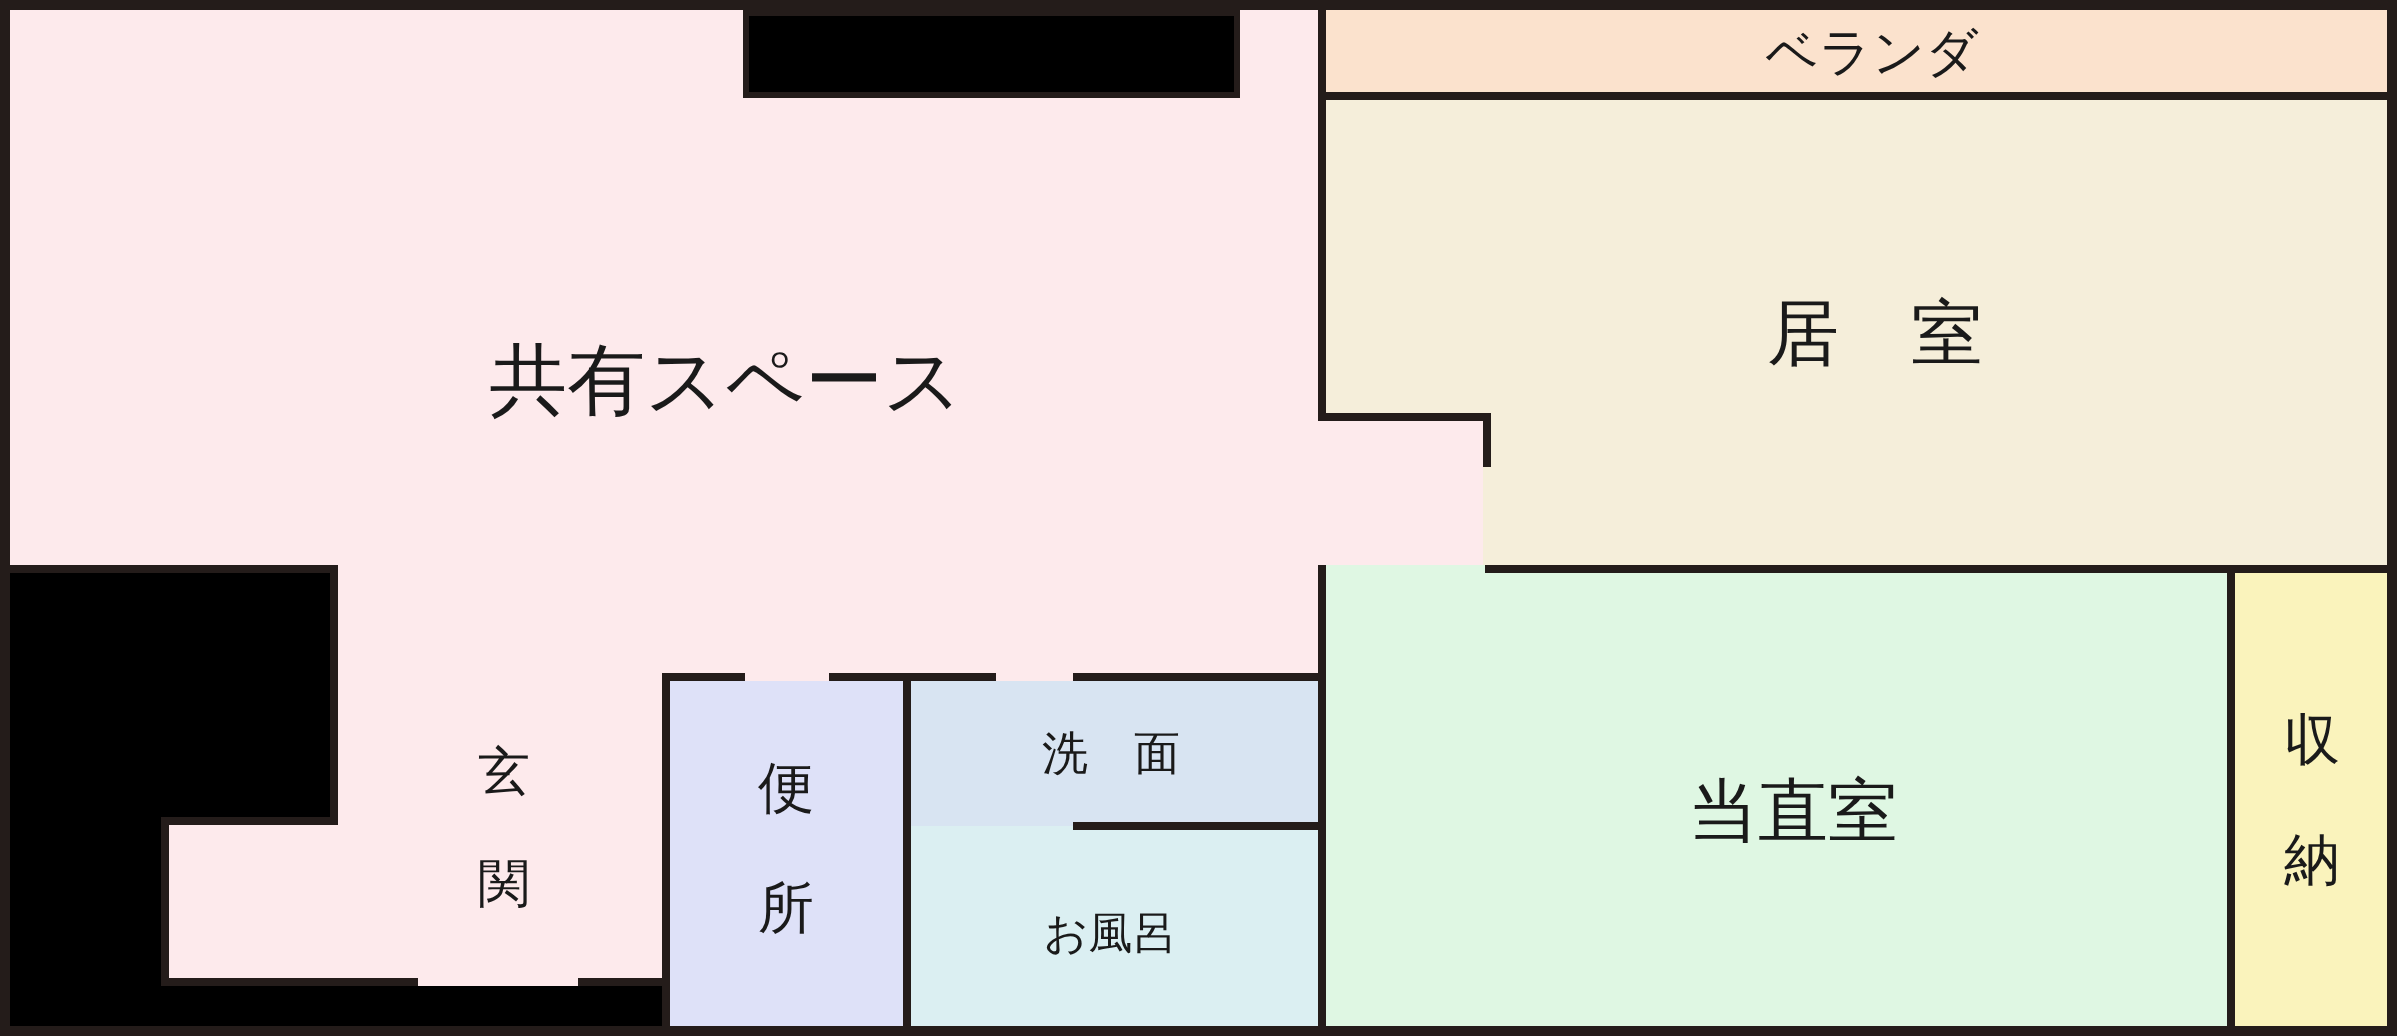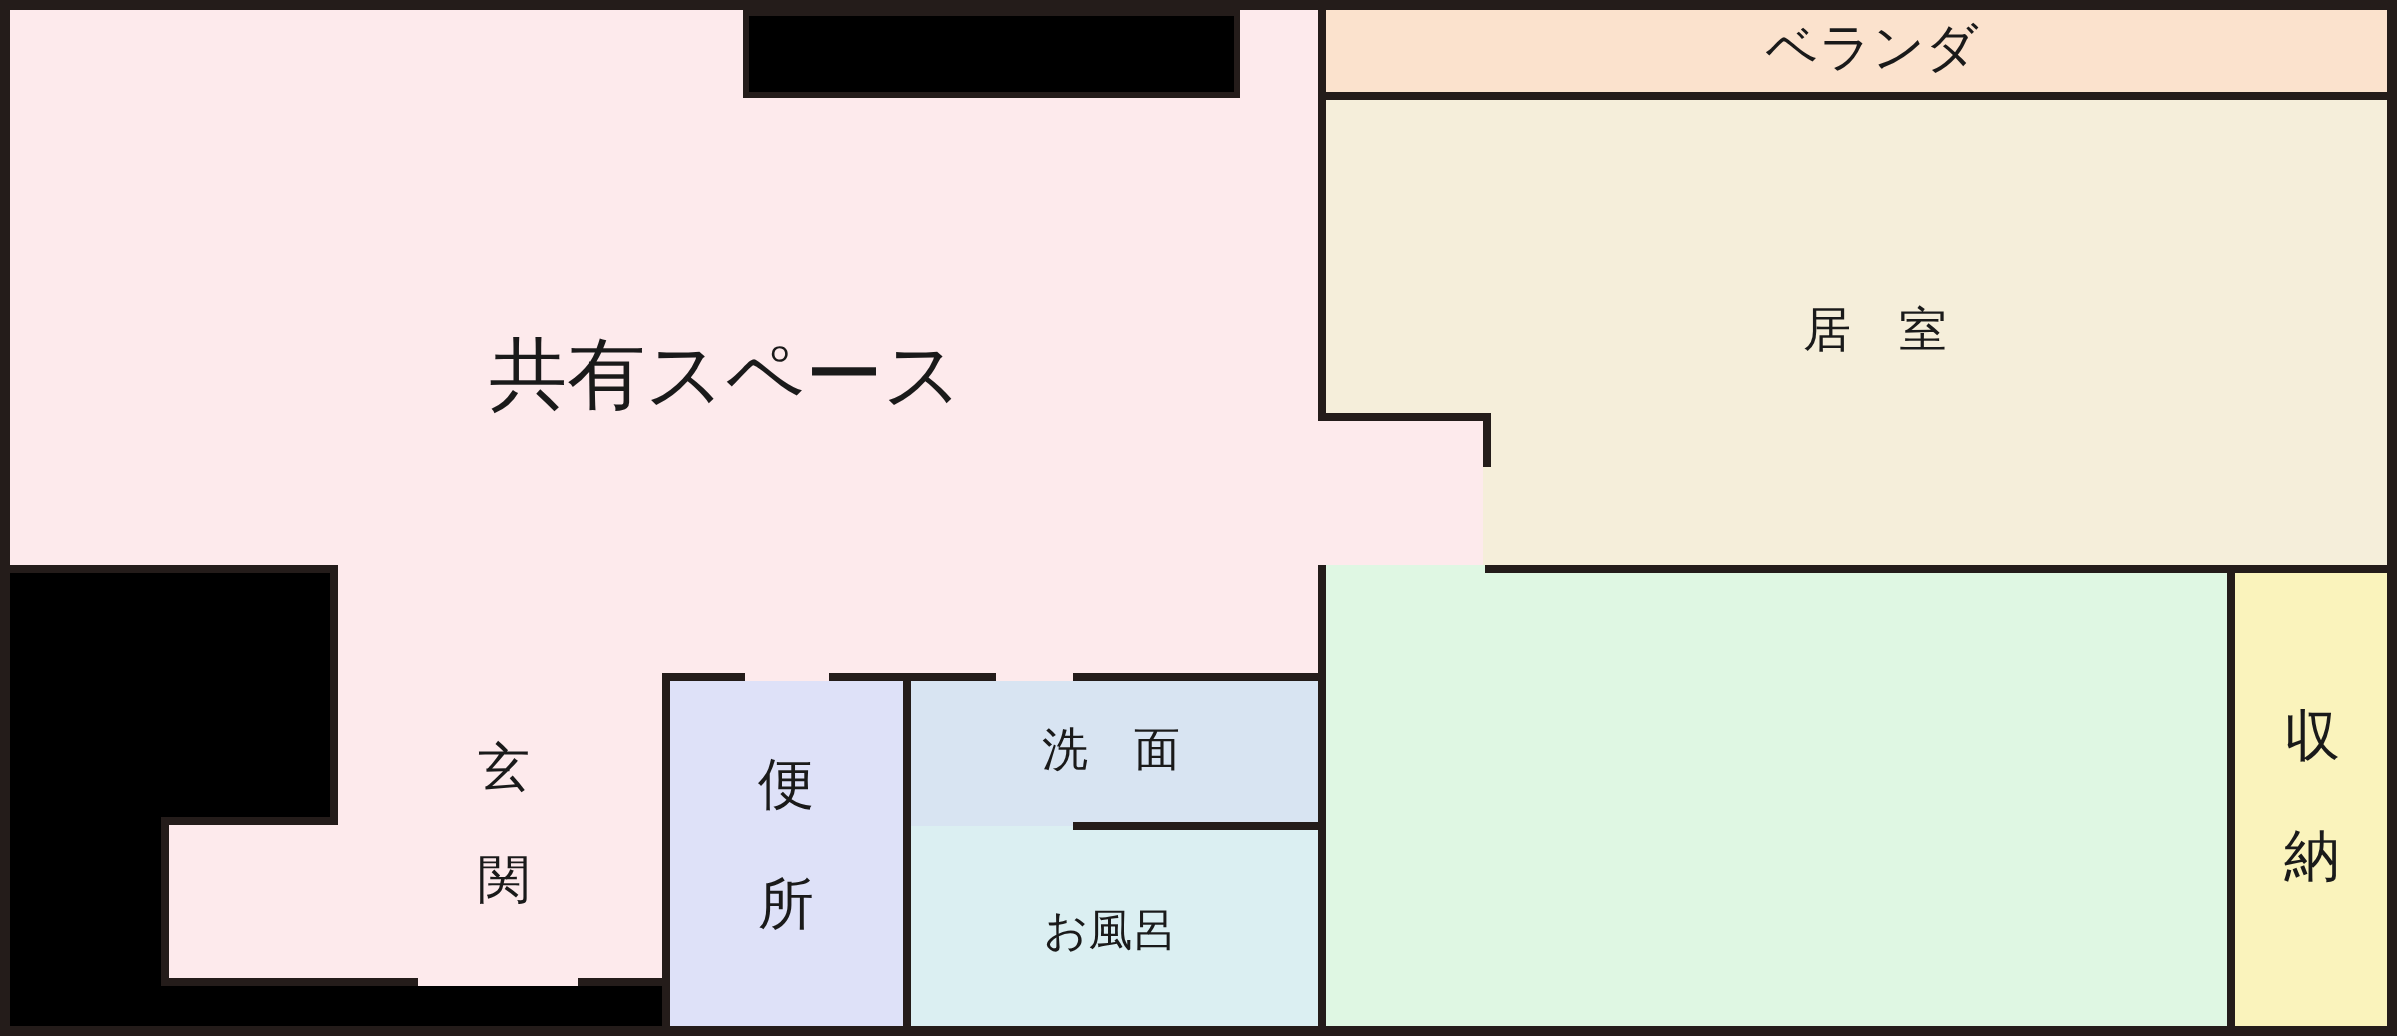--- a/index.html
+++ b/index.html
@@ -10,21 +10,20 @@
   }
   .fill{position:absolute;z-index:1;}
   .void{position:absolute;z-index:2;background:#000;}
   .wall{position:absolute;z-index:3;}
   .frame{position:absolute;z-index:4;}
   .label{
     position:absolute;z-index:5;
     transform:translate(-50%,-50%);
     color:#1a1a1a;white-space:pre;line-height:1;
     text-align:center;
-    font-family:Liberation Mono, monospace;
   }
   .stack{
     white-space:normal;word-break:break-all;
     width:1em;line-height:2.15em;text-align:center;
   }
 </style>
 </head>
 <body>
 
 <div class="plan">
@@ -64,20 +63,21 @@
   <div class="wall" style="left: 161px; top: 817px; width: 177px; height: 8px; background-color: rgb(36, 28, 26);"></div>
   <div class="wall" style="left: 161px; top: 817px; width: 8px; height: 169px; background-color: rgb(36, 28, 26);"></div>
 
   <div class="frame" style="left: 0px; top: 0px; width: 2397px; height: 10px; background-color: rgb(36, 28, 26);"></div>
   <div class="frame" style="left: 0px; top: 1026px; width: 2397px; height: 10px; background-color: rgb(36, 28, 26);"></div>
   <div class="frame" style="left: 0px; top: 0px; width: 10px; height: 1036px; background-color: rgb(36, 28, 26);"></div>
   <div class="frame" style="left: 2387px; top: 0px; width: 10px; height: 1036px; background-color: rgb(36, 28, 26);"></div>
 
   <div class="label" style="left: 710px; top: 380px; font-size: 78px; color: rgb(26, 26, 26); margin-left: 16px;">共有スペース</div>
   <div class="label" style="left: 1872px; top: 52px; font-size: 52px; color: rgb(26, 26, 26);">ベランダ</div>
-  <div class="label" style="left: 1875px; top: 333px; font-size: 48px; color: rgb(26, 26, 26);">居　室</div>
+  <div class="label" style="left: 1875px; top: 333px; font-size: 72px; color: rgb(26, 26, 26);">居　室</div>
+  <div class="label" style="left: 1793px; top: 811px; font-size: 70px; color: rgb(26, 26, 26);">当直室</div>
   <div class="label stack" style="left: 2312px; top: 800px; font-size: 56px; color: rgb(26, 26, 26);">収納</div>
   <div class="label stack" style="left: 504px; top: 828px; font-size: 52px; color: rgb(26, 26, 26);">玄関</div>
   <div class="label stack" style="left: 786px; top: 848px; font-size: 56px; color: rgb(26, 26, 26);">便所</div>
   <div class="label" style="left: 1111px; top: 753px; font-size: 46px; color: rgb(26, 26, 26);">洗　面</div>
   <div class="label" style="left: 1110px; top: 933px; font-size: 44px; color: rgb(26, 26, 26);">お風呂</div>
 
 </div>
 
 </body></html>

